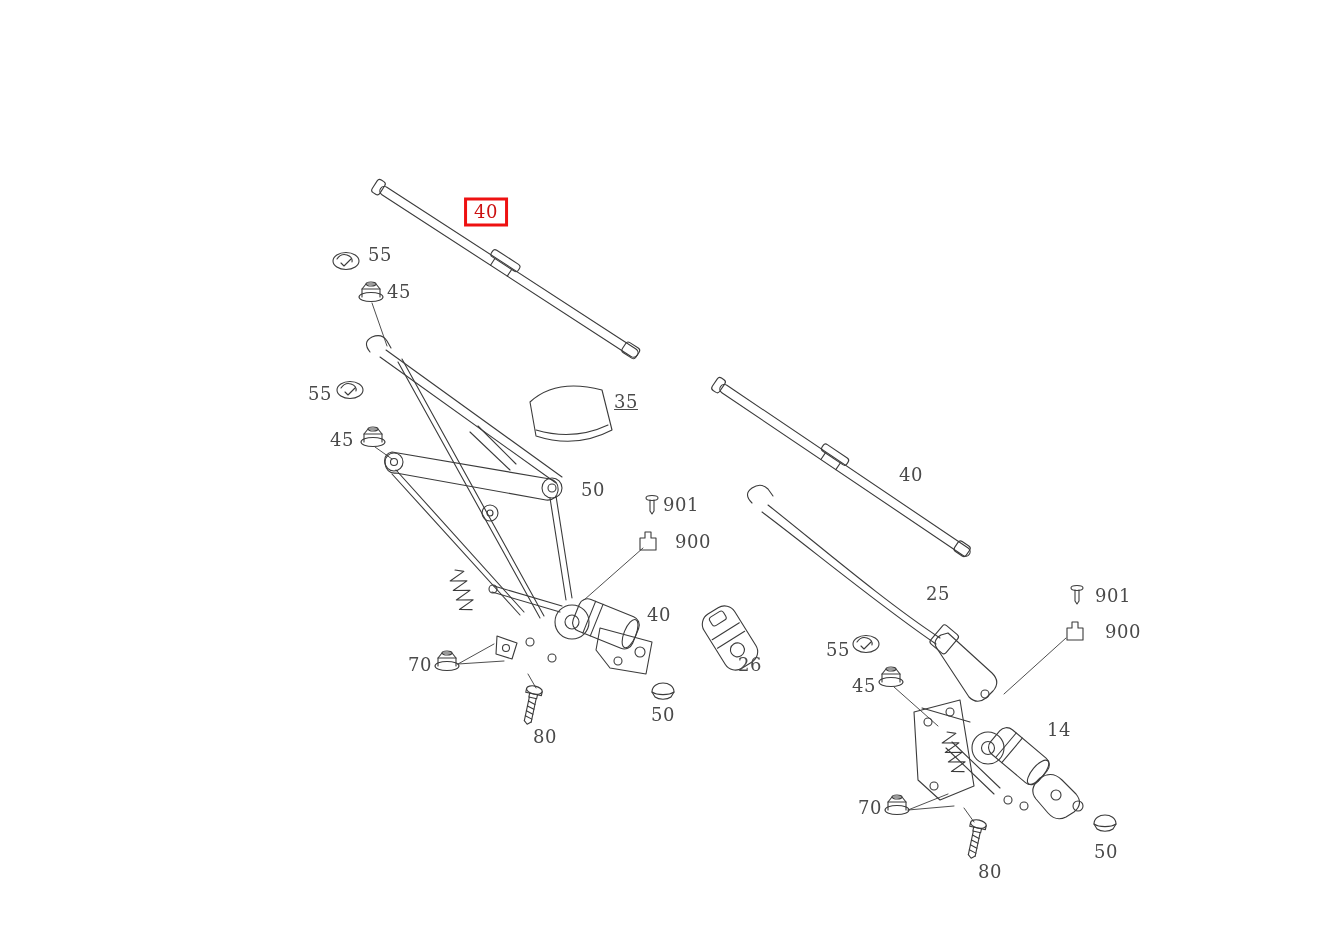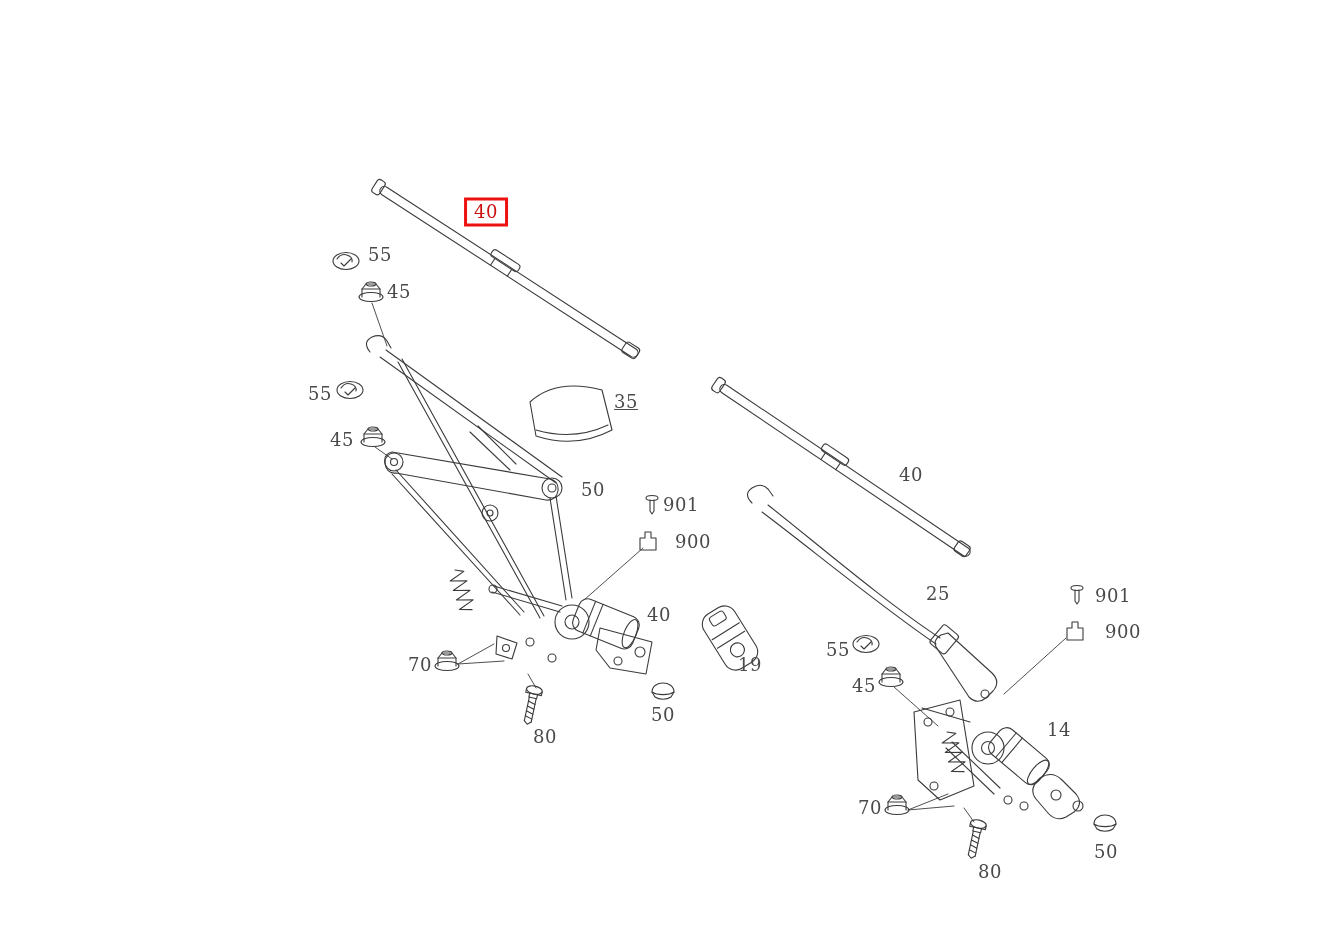--- a/index.html
+++ b/index.html
@@ -231,21 +231,21 @@
       <div class="part-label" style="left: 399px; top: 292px;">45</div>
       <div class="part-label" style="left: 320px; top: 394px;">55</div>
       <div class="part-label" style="left: 342px; top: 440px;">45</div>
       <div class="part-label" style="left: 626px; top: 402px; text-decoration: underline;">35</div>
       <div class="part-label" style="left: 593px; top: 490px;">50</div>
       <div class="part-label" style="left: 681px; top: 505px;">901</div>
       <div class="part-label" style="left: 693px; top: 542px;">900</div>
       <div class="part-label" style="left: 659px; top: 615px;">40</div>
       <div class="part-label" style="left: 911px; top: 475px;">40</div>
       <div class="part-label" style="left: 938px; top: 594px;">25</div>
-      <div class="part-label" style="left: 750px; top: 665px;">19</div>
+      <div class="part-label" style="left: 750px; top: 665px;">26</div>
       <div class="part-label" style="left: 838px; top: 650px;">55</div>
       <div class="part-label" style="left: 864px; top: 686px;">45</div>
       <div class="part-label" style="left: 1113px; top: 596px;">901</div>
       <div class="part-label" style="left: 1123px; top: 632px;">900</div>
       <div class="part-label" style="left: 1059px; top: 730px;">14</div>
       <div class="part-label" style="left: 420px; top: 665px;">70</div>
       <div class="part-label" style="left: 663px; top: 715px;">50</div>
       <div class="part-label" style="left: 545px; top: 737px;">80</div>
       <div class="part-label" style="left: 870px; top: 808px;">70</div>
       <div class="part-label" style="left: 1106px; top: 852px;">50</div>

